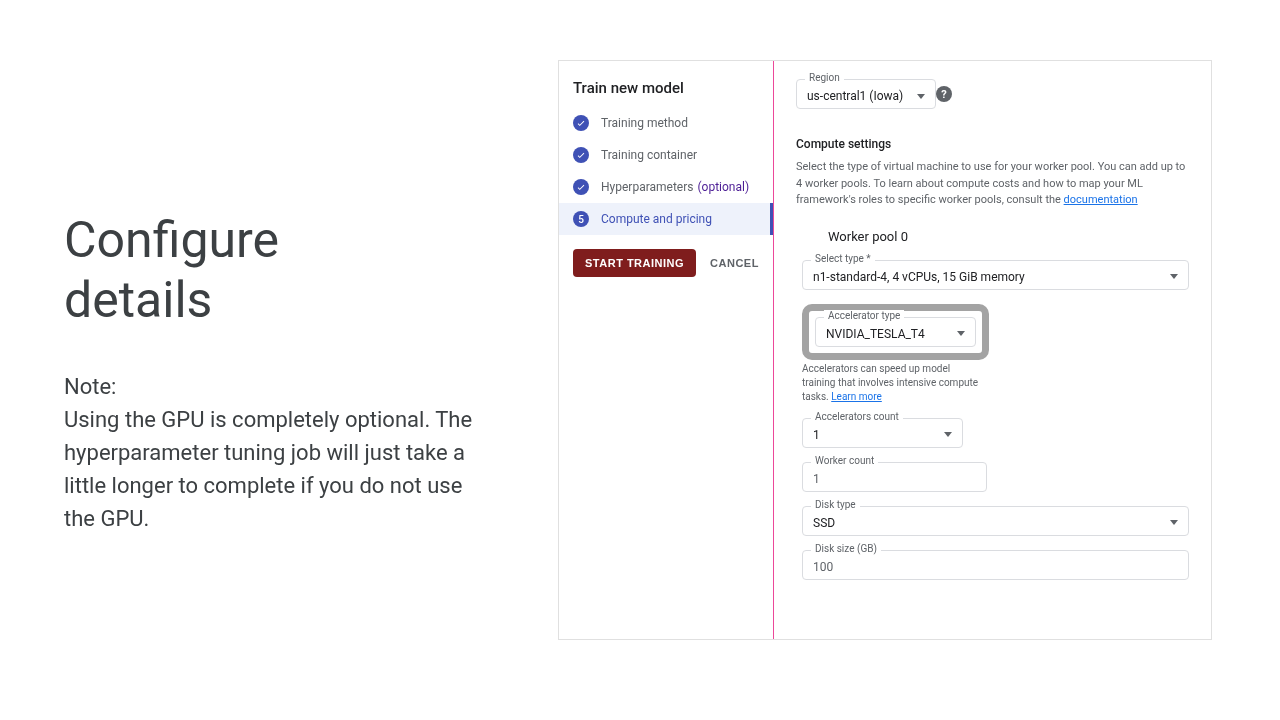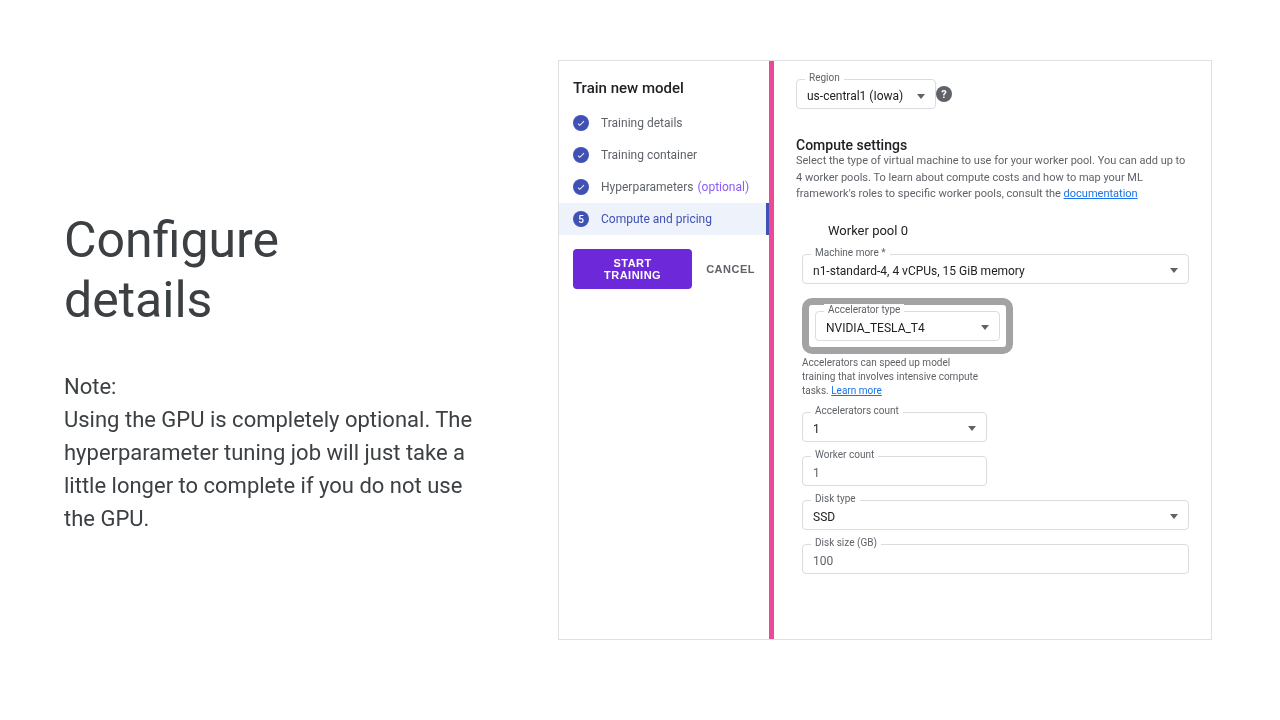--- a/index.html
+++ b/index.html
@@ -34,21 +34,21 @@
   left: 558px;
   top: 60px;
   width: 654px;
   height: 580px;
   border: 1px solid #e0e0e0;
   display: flex;
   background: #fff;
 }
 .sidebar {
   width: 215px;
-  border-right: 5px solid #ec4899;
+  border-right: 1px solid #ec4899;
   padding: 12px 0;
   position: relative;
 }
 .sidebar-title {
   font-size: 15px;
   font-weight: 500;
   color: #202124;
   padding: 6px 14px 10px 14px;
 }
 .step {
@@ -75,29 +75,29 @@
   margin-right: 12px;
   flex-shrink: 0;
 }
 .step-icon svg { fill: #fff; }
 .step-icon.number {
   color: #fff;
   font-size: 10px;
   font-weight: 500;
 }
 .step-label { }
-.step .opt { color: #8b5cf6; margin-left: 4px; }
+.step .opt { color: #4c1d95; margin-left: 4px; }
 .sidebar-actions {
   padding: 14px;
   display: flex;
   gap: 14px;
   align-items: center;
 }
 .btn-primary {
-  background: #6d28d9;
+  background: #7f1d1d;
   color: #fff;
   border: none;
   padding: 8px 12px;
   font-size: 11px;
   font-weight: 600;
   letter-spacing: 0.5px;
   border-radius: 4px;
   cursor: pointer;
 }
 .btn-text {
@@ -134,42 +134,42 @@
   border-radius: 4px;
   padding: 9px 10px 5px 10px;
   font-size: 12px;
   color: #202124;
   display: flex;
   align-items: center;
   justify-content: space-between;
   cursor: pointer;
   background: #fff;
 }
-.field.small { width: 185px; gap: 12px; }
+.field.small { width: 161px; gap: 12px; }
 .field .val { }
 .arrow {
   width: 0; height: 0;
   border-left: 4px solid transparent;
   border-right: 4px solid transparent;
   border-top: 5px solid #5f6368;
 }
 .help-icon {
   width: 16px; height: 16px;
   border-radius: 50%;
   background: #5f6368;
   color: #fff;
   font-size: 11px;
   font-weight: bold;
   display: inline-flex;
   align-items: center;
   justify-content: center;
 }
 .region-row { display: flex; align-items: center; margin-bottom: 28px; }
 .region-row .field-wrap { margin-bottom: 0; flex: 0 0 140px; }
-.section-title { font-size: 14px; font-weight: 500; color: #202124; margin-bottom: 0; }
+.section-title { font-size: 12px; font-weight: 500; color: #202124; margin-bottom: 8px; }
 .section-desc { line-height: 1.5; margin-bottom: 20px; }
 .pool-title { font-size: 13px; color: #202124; margin-bottom: 16px; margin-left: 32px; }
 .highlight-box {
   border: 7px solid #a3a3a3;
   border-radius: 10px;
   padding: 6px;
   display: inline-block;
   margin-bottom: 4px;
 }
 .highlight-box .field-wrap { margin-bottom: 0; }
@@ -209,21 +209,21 @@
 <div class="panel">
   <div class="sidebar">
     <div class="sidebar-title">Train new model</div>
 
     <div class="step">
       <span class="step-icon">
           <svg width="10" height="10" viewBox="0 0 24 24">
             <path d="M9 16.2l-3.5-3.5L4 14.2 9 19.2 20 8.2l-1.5-1.5z"></path>
           </svg>
         </span>
-      <span class="step-label">Training details</span>
+      <span class="step-label">Training method</span>
     </div>
     <div class="step">
       <span class="step-icon">
           <svg width="10" height="10" viewBox="0 0 24 24">
             <path d="M9 16.2l-3.5-3.5L4 14.2 9 19.2 20 8.2l-1.5-1.5z"></path>
           </svg>
         </span>
       <span class="step-label">Training container</span>
     </div>
     <div class="step">
@@ -261,21 +261,21 @@
 
     <div class="section-title">Compute settings</div>
     <div class="section-desc">
       <span>Select the type of virtual machine to use for your worker pool. You can add up to 4 worker pools. To learn about compute costs and how to map your ML framework's roles to specific worker pools, consult the </span><a>documentation</a>
     </div>
 
     <div class="pool-title">Worker pool 0</div>
 
     <div style="padding-left:6px;">
       <div class="field-wrap">
-        <div class="field-label">Machine more *</div>
+        <div class="field-label">Select type *</div>
         <div class="field">
           <span class="val">n1-standard-4, 4 vCPUs, 15 GiB memory</span>
           <span class="arrow"></span>
         </div>
       </div>
 
       <div class="highlight-box">
         <div class="field-wrap">
           <div class="field-label">Accelerator type</div>
           <div class="field small">

